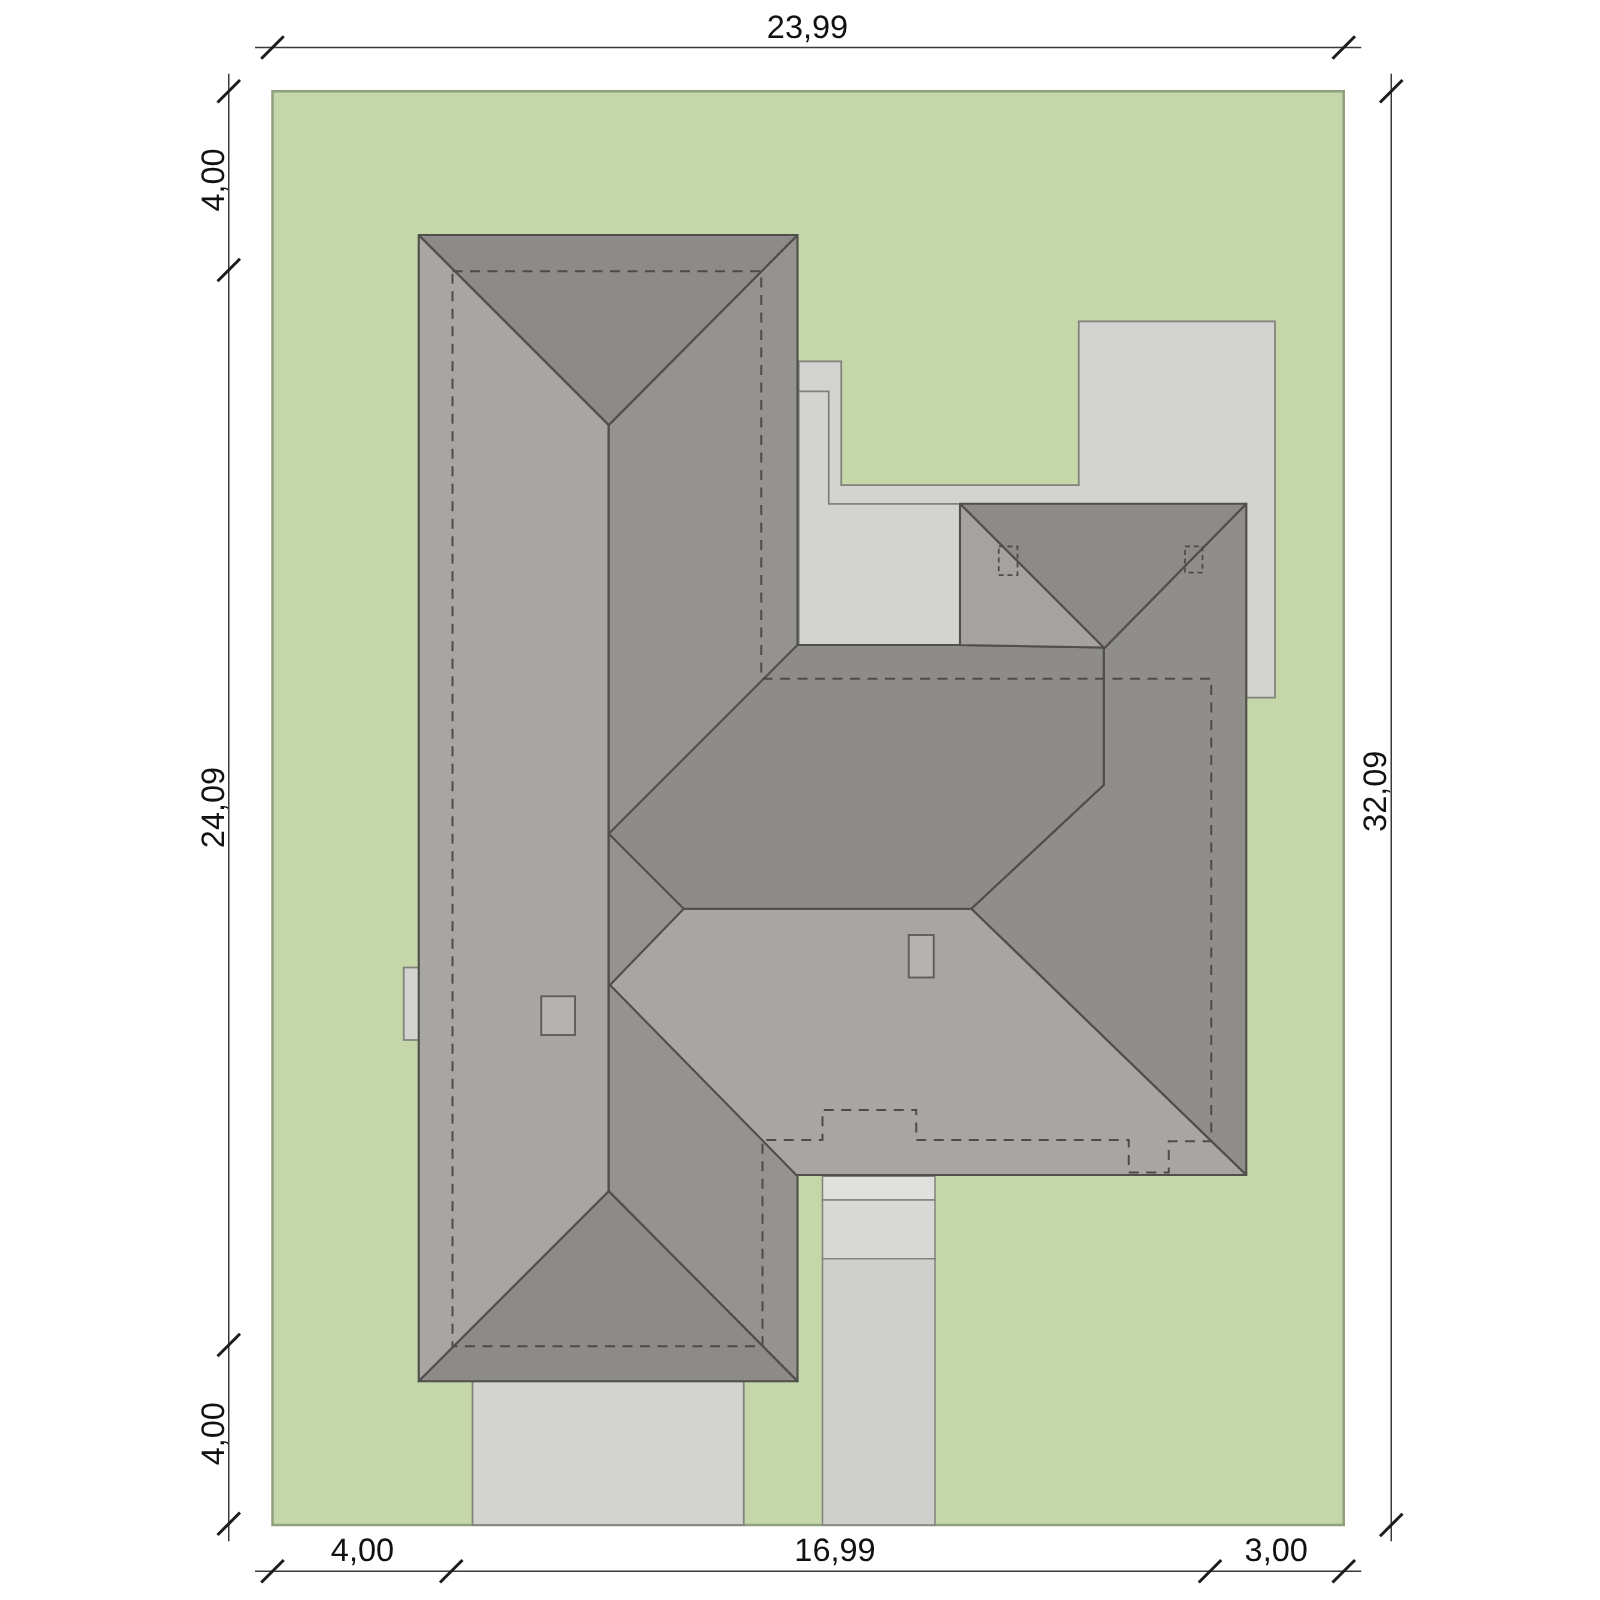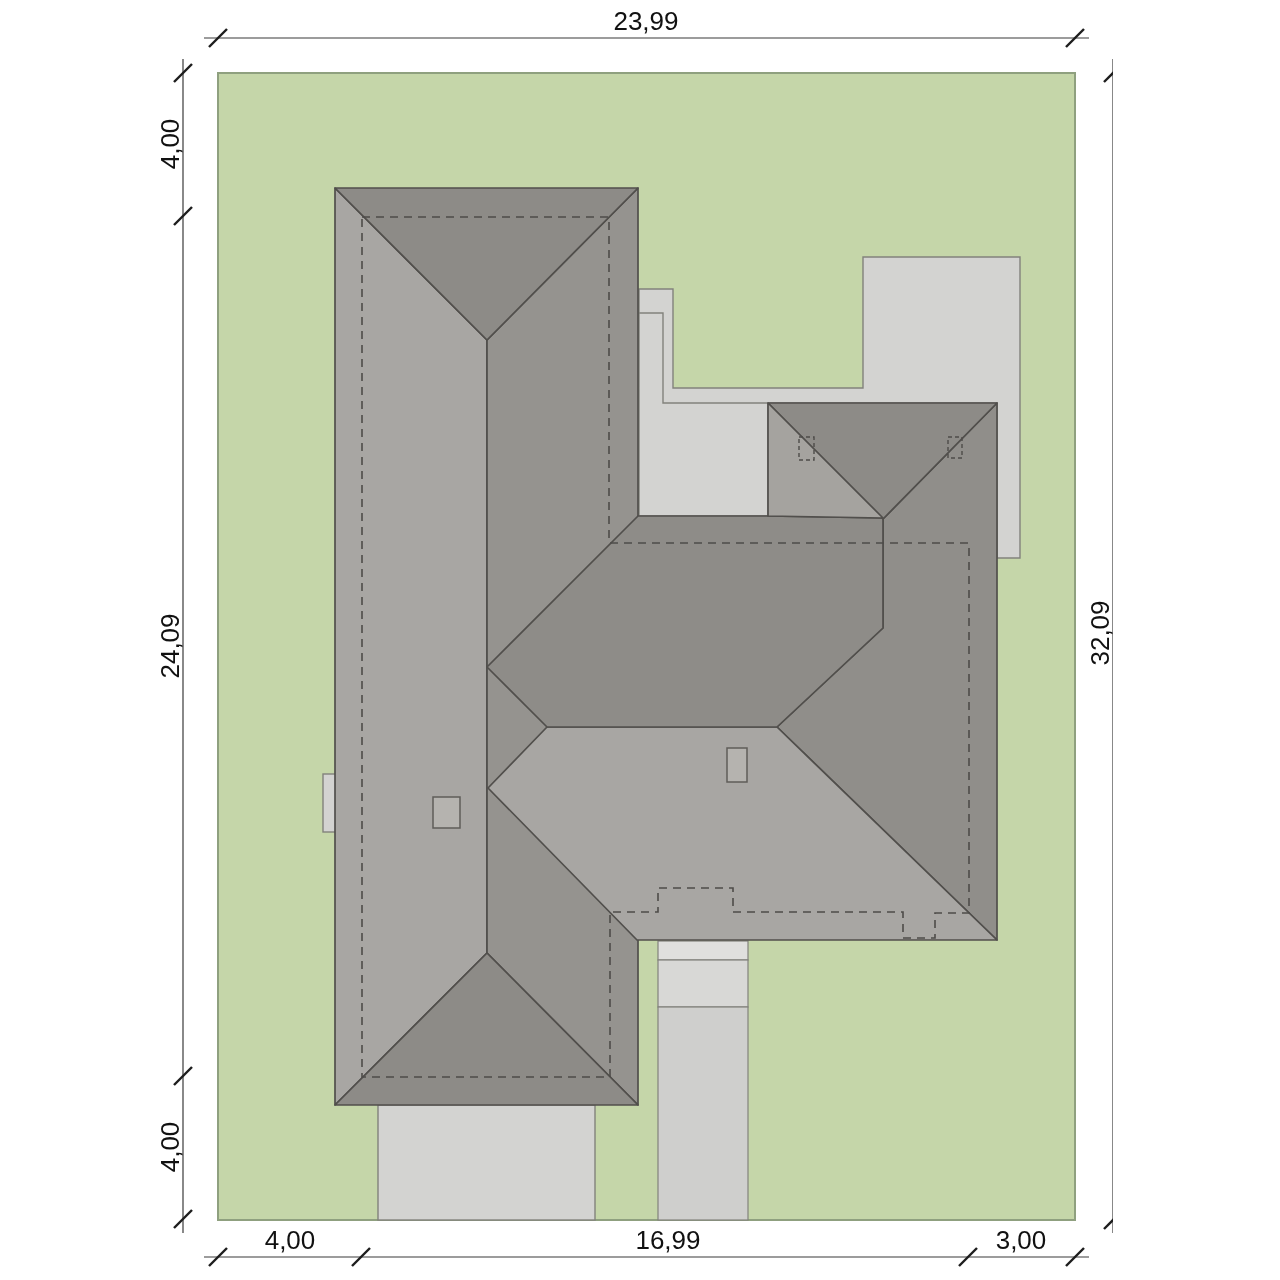--- a/index.html
+++ b/index.html
@@ -1,17 +1,17 @@
 <!DOCTYPE html>
 <html><head>
 <meta charset="utf-8">
 <style>
   html, body { margin: 0; padding: 0; background: #ffffff; }
   .canvas {
-    width: 1113px; height: 1280px; position: relative;
+    width: 1280px; height: 1280px; position: relative;
     background: #ffffff; overflow: hidden;
     font-family: "Liberation Sans", sans-serif;
   }
   svg { display: block; }
   .roofline  { stroke: #514f4c; stroke-width: 1.7; stroke-linejoin: round; }
   .paving    { fill: #d3d3d1; stroke: #82827c; stroke-width: 1.4; }
   .paveline  { fill: none; stroke: #82827c; stroke-width: 1.4; }
   .dashwall  { fill: none; stroke: #4e4c49; stroke-width: 1.6; stroke-dasharray: 8 6; stroke-linejoin: miter; }
   .dashsmall { fill: none; stroke: #4e4c49; stroke-width: 1.4; stroke-dasharray: 4 3; }
   .dimline   { stroke: #3a3a3a; stroke-width: 1.2; }

